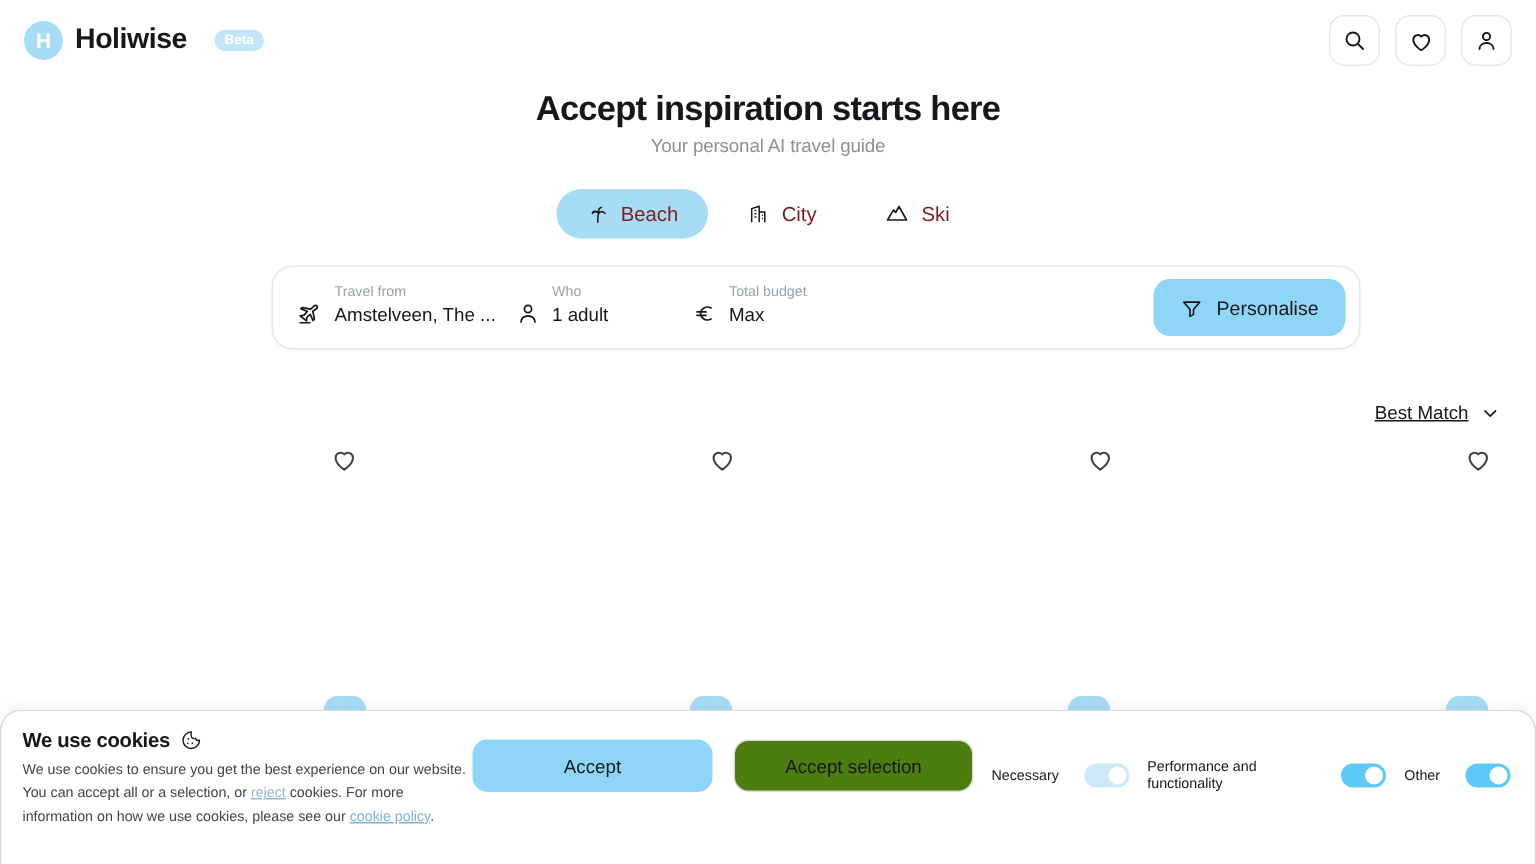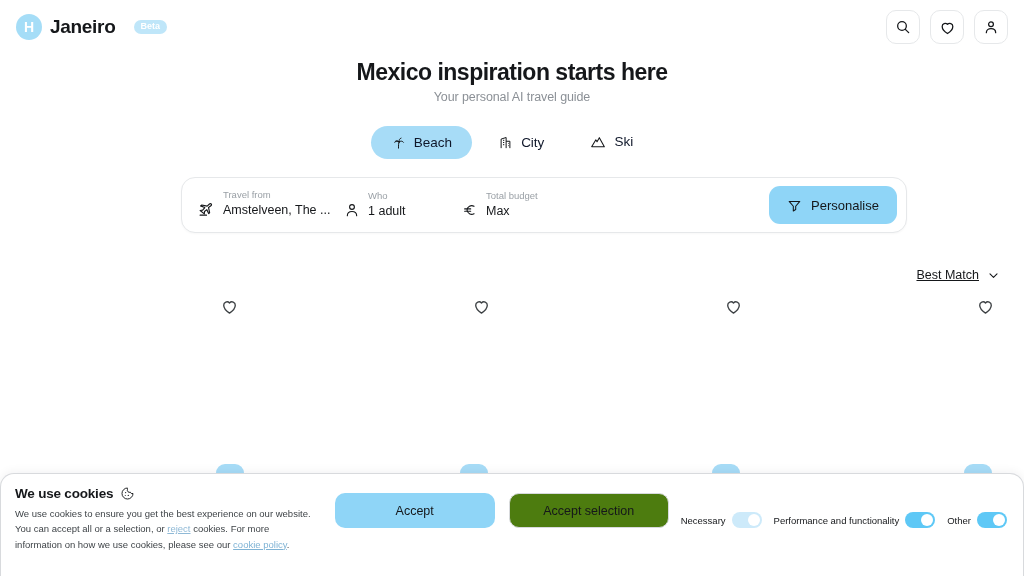--- a/index.html
+++ b/index.html
@@ -56,23 +56,23 @@
   .hero p {
     font-size: 12.5px; color: #8b9096; margin-top: 3px; letter-spacing: -0.1px;
   }
 
   
   .tabs {
     position: absolute; top: 125px; left: 0; right: 0;
     display: flex; align-items: center; justify-content: center; gap: 6px;
   }
   .tab {
-    display: flex; align-items: flex-start; gap: 8px;
+    display: flex; align-items: flex-end; gap: 8px;
     padding: 9px 20px; border-radius: 20px;
-    font-size: 13.5px; color: #0f172a; cursor: pointer;
+    font-size: 13.5px; color: #7f1d1d; cursor: pointer;
     background: transparent; border: none;
     font-family: inherit;
   }
   .tab.active { background: #a7dcf7; }
 
   
   .searchbar {
     position: absolute; top: 177px; left: 181px;
     width: 726px; height: 56px;
     border: 1px solid #e6e8ea; border-radius: 14px;
@@ -178,21 +178,21 @@
     font-size: 12.5px; color: #15171a; cursor: pointer;
     font-family: inherit;
   }
   .btn-accept-sel {
     width: 160px; height: 35px; border-radius: 10px;
     background: #4d7c0f; border: 1px solid #d8dadd;
     font-size: 12.5px; color: #15171a; cursor: pointer;
     font-family: inherit;
   }
   .toggles { display: flex; align-items: center; gap: 12px; }
-  .toggle-item { display: flex; align-items: center; gap: 6px; }
+  .toggle-item { display: flex; align-items: center; gap: 17px; }
   .toggle-label { font-size: 9.5px; color: #15171a; }
   .switch {
     width: 30px; height: 16px; border-radius: 9px;
     background: #5ec8f6; position: relative; cursor: pointer;
     flex: 0 0 auto;
   }
   .switch.locked { background: #cdeafa; cursor: default; }
   .switch .knob {
     position: absolute; top: 2px; right: 2px;
     width: 12px; height: 12px; border-radius: 50%;
@@ -202,21 +202,21 @@
 </head>
 <body>
 
 <div class="page">
 
   <div class="header">
     <div class="brand">
       <div class="logo-circle">
         <span>H</span>
       </div>
-      <span class="brand-name">Janeiro</span>
+      <span class="brand-name">Holiwise</span>
       <span class="beta-badge">Beta</span>
     </div>
 
     <div class="header-actions">
       <div class="icon-btn">
         <svg width="16" height="16" viewBox="0 0 24 24" fill="none" stroke="#15171a" stroke-width="1.9" stroke-linecap="round">
           <circle cx="10.5" cy="10.5" r="6.5"></circle>
             <line x1="15.5" y1="15.5" x2="20.5" y2="20.5"></line>
         </svg>
       </div>
@@ -228,21 +228,21 @@
       <div class="icon-btn">
         <svg width="16" height="16" viewBox="0 0 24 24" fill="none" stroke="#15171a" stroke-width="1.9" stroke-linecap="round">
           <circle cx="12" cy="8" r="3.6"></circle>
             <path d="M5 20.5c0-3.6 3.1-6 7-6s7 2.4 7 6"></path>
         </svg>
       </div>
     </div>
   </div>
 
   <div class="hero">
-    <h1>Mexico inspiration starts here</h1>
+    <h1>Accept inspiration starts here</h1>
     <p>Your personal AI travel guide</p>
   </div>
 
   <div class="tabs">
     <button class="tab active">
       <svg width="15" height="15" viewBox="0 0 24 24" fill="none" stroke="#15171a" stroke-width="1.6" stroke-linecap="round" stroke-linejoin="round">
         <path d="M12 21c0-5 0-8 1-10"></path>
           <path d="M13 11c-2.6-2-5.5-1.4-6.8.6"></path>
         <path d="M13 11c2.6-2 5.6-1.4 6.9.6"></path>
           <path d="M13 11c-.6-3 .7-5.3 3-6"></path>

